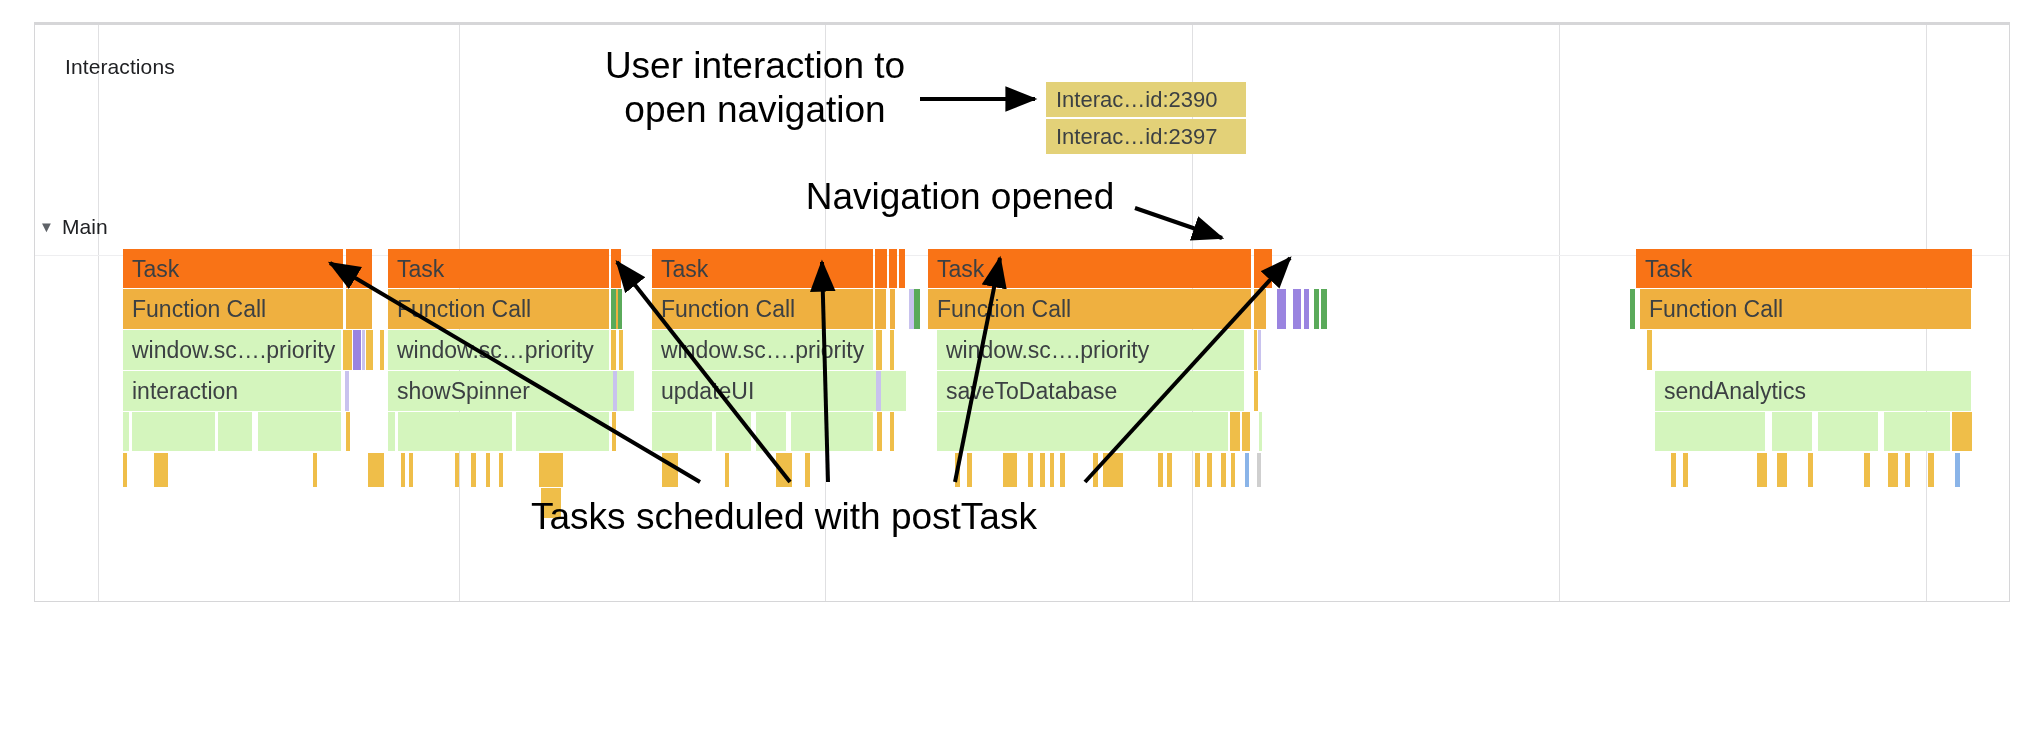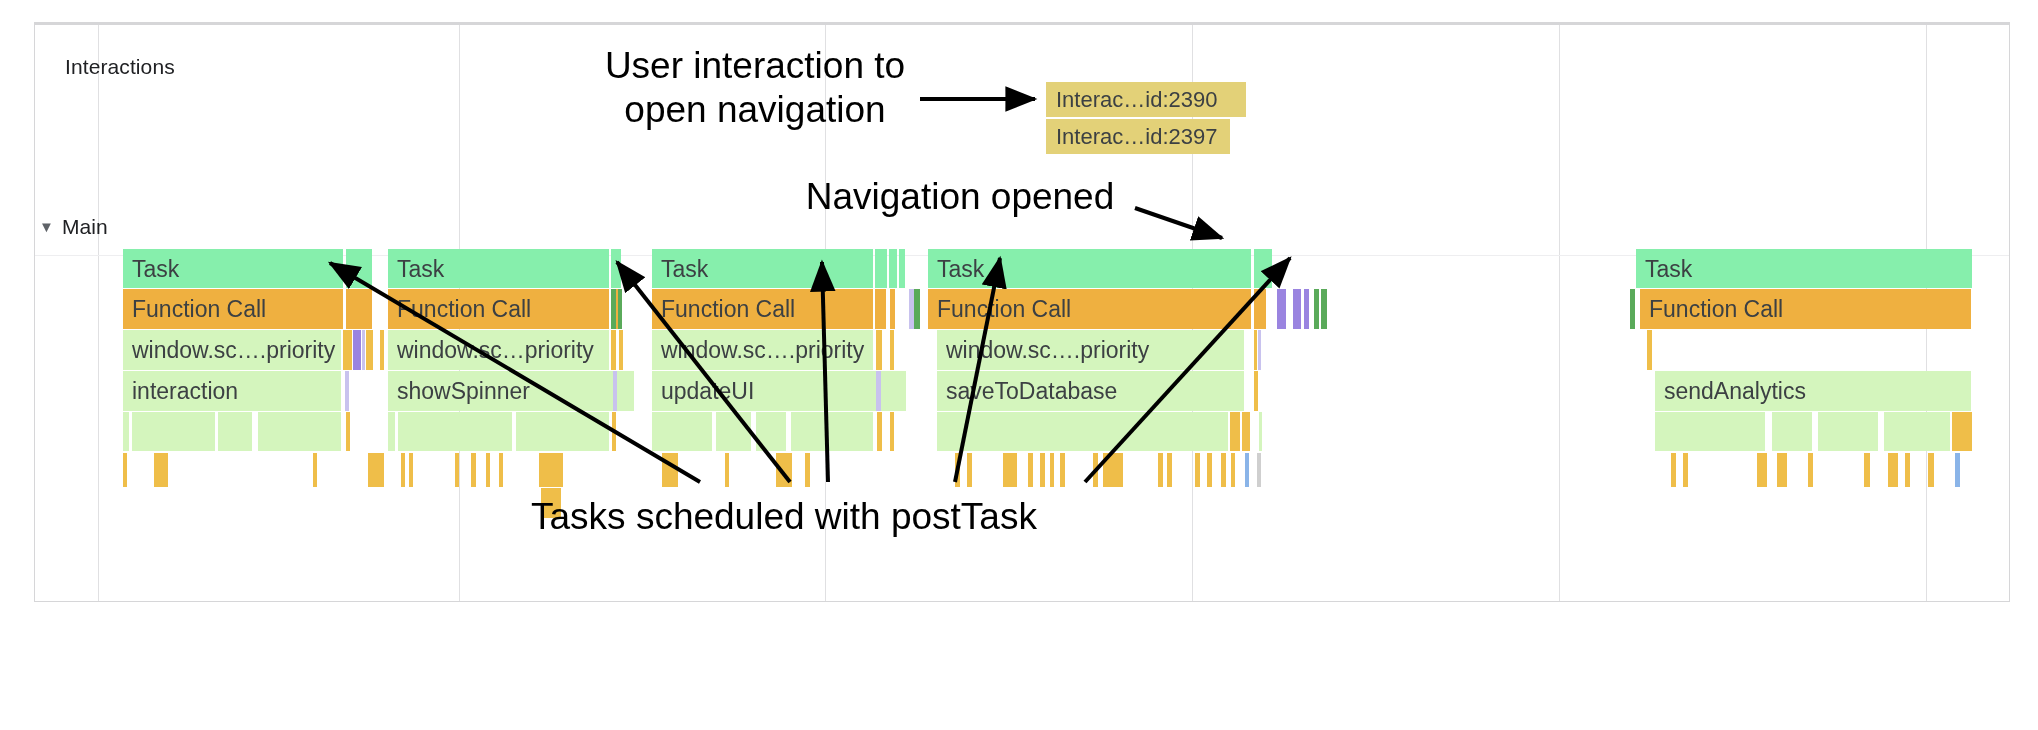--- a/index.html
+++ b/index.html
@@ -19,21 +19,21 @@
 
   
   .ichip{position:absolute;background:#e3d178;color:#3c4043;font-size:22px;
          line-height:1;display:flex;align-items:center;padding-left:10px;
          box-sizing:border-box;white-space:nowrap;}
 
   
   .bar{position:absolute;box-sizing:border-box;overflow:hidden;white-space:nowrap;}
   .bar-label{position:absolute;left:9px;top:50%;transform:translateY(-50%);
              font-size:23px;color:#3c4043;line-height:1;}
-  .t-task{background:#86efac;}
+  .t-task{background:#f97316;}
   .t-func{background:#efb040;}
   .t-green{background:#d4f5bd;}
   .t-orange{background:#efbe49;}
   .t-purple{background:#9a84e0;}
   .t-lpurple{background:#c8c2ee;}
   .t-dgreen{background:#5aaa5a;}
   .t-blue{background:#8ab4e8;}
   .t-gray{background:#cfcfcf;}
 
   
@@ -55,21 +55,21 @@
 
   <div class="hsep" style="top:230px"></div>
 
   <div class="track-label" style="left:30px;top:30px">
     <span>Interactions</span>
   </div>
 
   <div class="ichip" style="left:1011px;top:57px;width:200px;height:35px;">
     <span>Interac…id:2390</span>
   </div>
-  <div class="ichip" style="left:1011px;top:94px;width:184px;height:35px;">
+  <div class="ichip" style="left:1011px;top:94px;width:200px;height:35px;">
     <span>Interac…id:2397</span>
   </div>
 
   <div class="track-label" style="left:4px;top:190px">
     <span class="tri">▼</span><span>Main</span>
   </div>
 
   <div class="bar t-task" style="left:88px;top:224px;width:220px;height:39px">
     <span class="bar-label">Task</span>
   </div>

